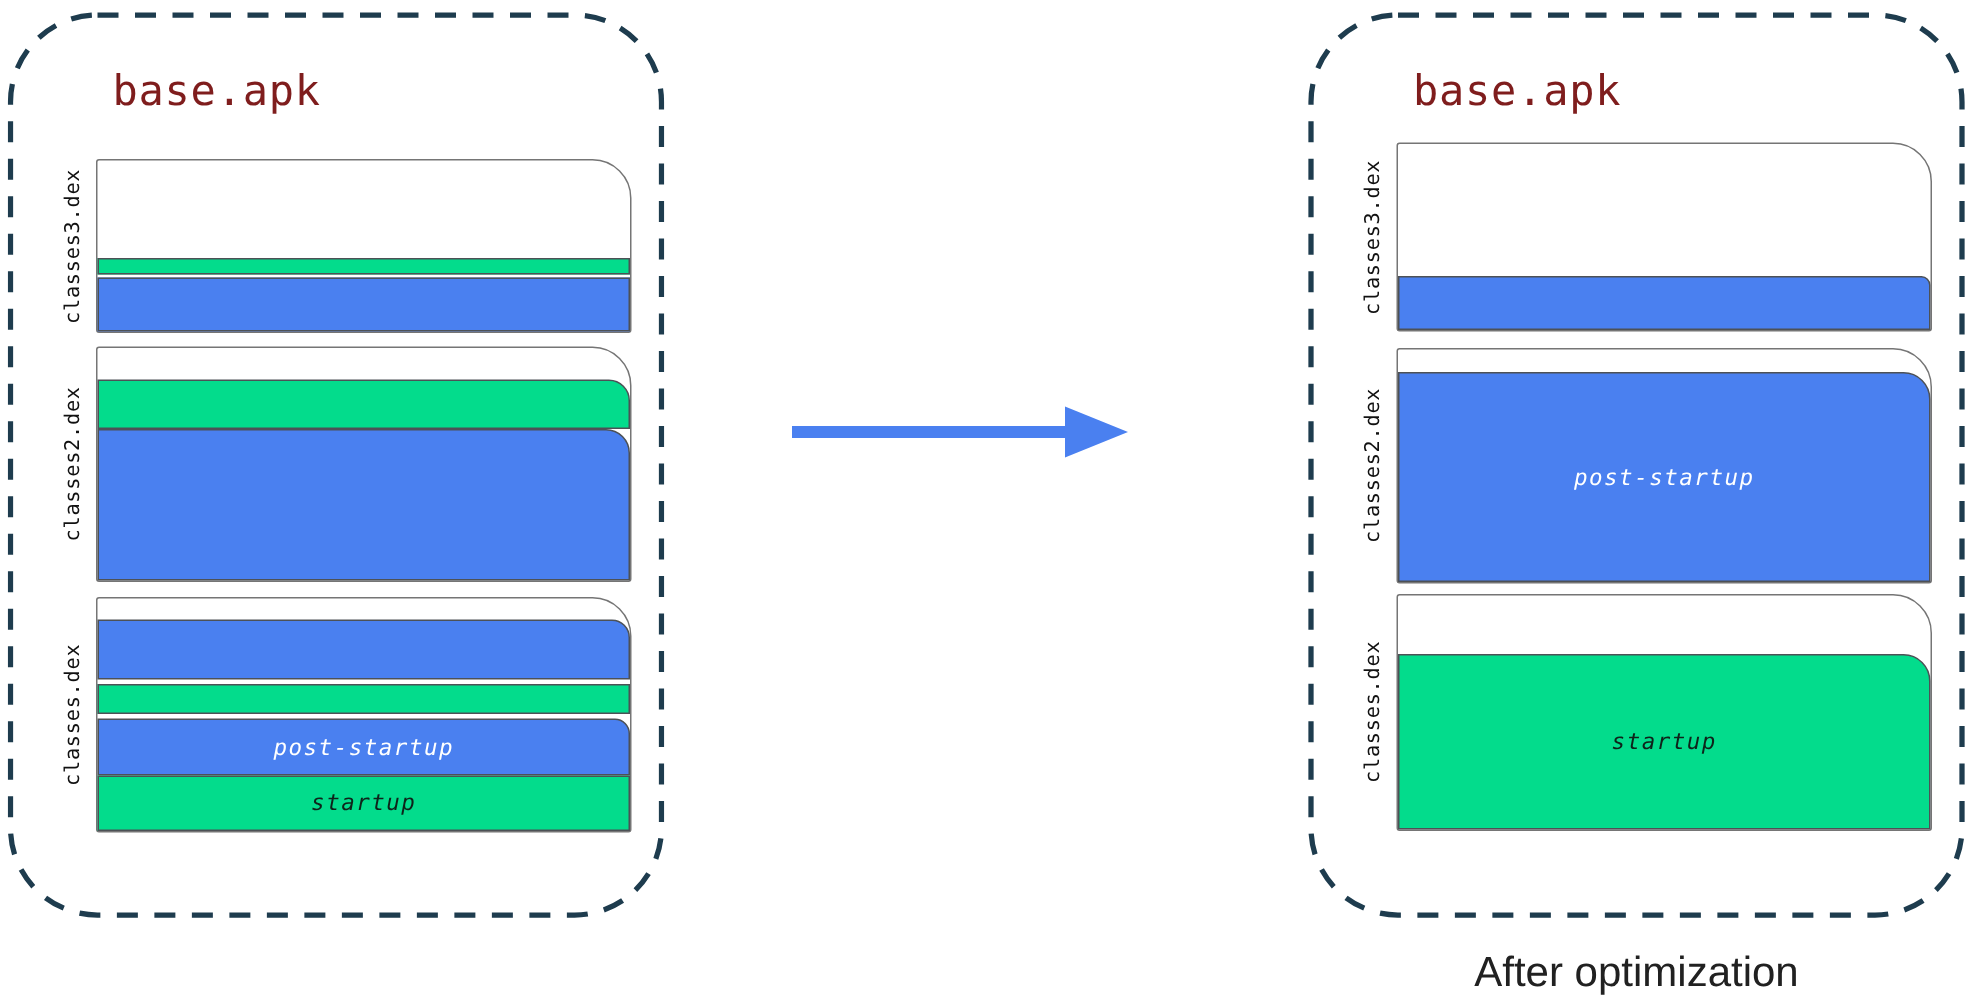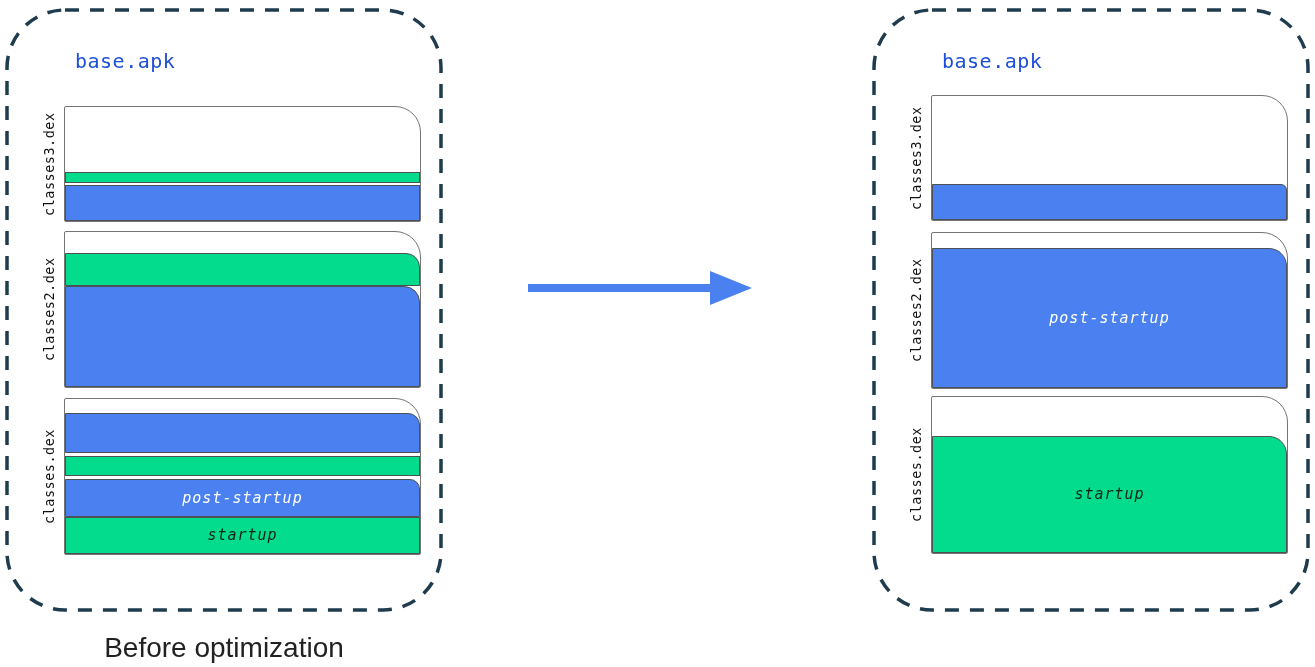--- a/index.html
+++ b/index.html
@@ -4,22 +4,22 @@
 <style>
   html,body{margin:0;padding:0;background:#ffffff;}
   .stage{position:relative;width:1315px;height:667px;background:#ffffff;overflow:hidden;
          font-family:"DejaVu Sans Mono", monospace;}
 
   .panel{position:absolute;top:8px;width:438px;height:604px;}
   .panel-before{left:5px;}
   .panel-after{left:872px;}
   .outline{position:absolute;left:0;top:0;}
 
-  .apk-title{position:absolute;left:70px;top:36px;font-size:20px;line-height:34px;
-             letter-spacing:.5px;color:#1d4ed8;text-align:right;}
+  .apk-title{position:absolute;left:70px;top:36px;font-size:28px;line-height:34px;
+             letter-spacing:.5px;color:#7f1d1d;text-align:right;}
 
   .files{position:absolute;left:0;top:0;width:100%;height:100%;}
 
   .file-row{position:absolute;left:28px;width:388px;display:flex;}
   .file-label{width:31px;display:flex;align-items:center;justify-content:center;
               font-size:13.5px;color:#111;writing-mode:vertical-rl;transform:rotate(180deg);
               letter-spacing:.5px;}
   .page{position:relative;flex:1;background:#ffffff;border:1.6px solid #757575;
         border-radius:2px 26px 2px 2px;box-sizing:border-box;font-style:italic;}
   .band{position:absolute;left:0;right:0;box-sizing:border-box;border:1px solid #4d5156;
@@ -66,21 +66,20 @@
             <div class="band" style="top: 80px; height: 38px; background: rgb(74, 128, 240); border-top-right-radius: 10px;">
               <span class="band-label" style="color: rgb(255, 255, 255);">post-startup</span>
             </div>
             <div class="band" style="top: 118px; height: 37px; background: rgb(3, 220, 140);">
               <span class="band-label" style="color: rgb(14, 35, 26);">startup</span>
             </div>
           </div>
         </div>
       </div>
   </section>
-  <div class="caption caption-before">Before optimization</div>
 
   <svg class="arrow-svg" width="232" height="40">
     <rect x="6" y="16" width="186" height="8" fill="#4a80f0"></rect>
     <polygon points="188,3 230,20 188,37" fill="#4a80f0"></polygon>
   </svg>
 
   <section class="panel panel-after">
     <svg class="outline" width="438" height="604">
       <rect x="2" y="2" width="434" height="600" rx="58" ry="58" fill="none" stroke="#1e3c4e" stroke-width="3.5" stroke-dasharray="14 11"></rect>
     </svg>
@@ -103,14 +102,15 @@
         <div class="file-row" style="top: 388px; height: 158px;">
           <div class="file-label">classes.dex</div>
           <div class="page">
             <div class="band" style="top: 39px; height: 117px; background: rgb(3, 220, 140); border-top-right-radius: 18px;">
               <span class="band-label" style="color: rgb(14, 35, 26);">startup</span>
             </div>
           </div>
         </div>
       </div>
   </section>
+  <div class="caption caption-after">After optimization</div>
 
 </div>
 
 </body></html>

